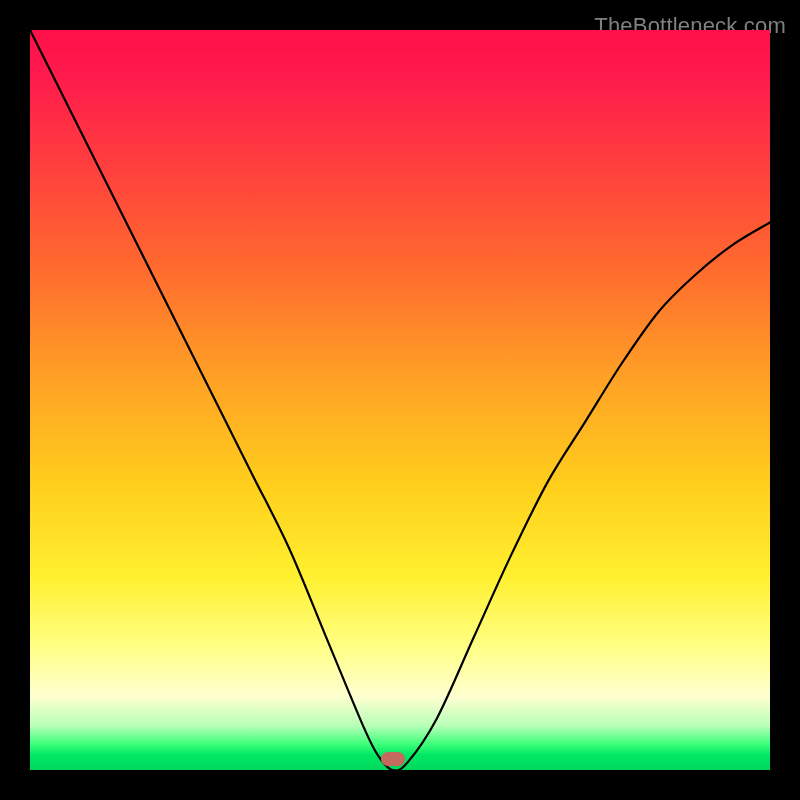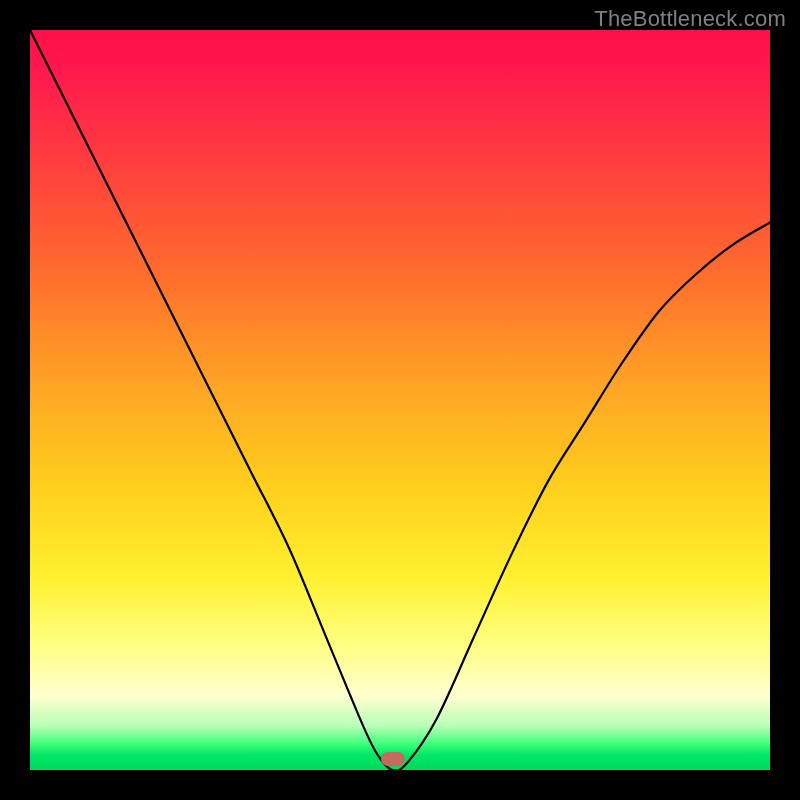--- a/index.html
+++ b/index.html
@@ -57,21 +57,21 @@
   .marker {
     position: absolute;
     width: 24px;
     height: 14px;
     border-radius: 7px;
     background: #c56a5e;
     transform: translate(-50%, -50%);
   }
   .watermark {
     position: absolute;
-    top: 6px;
+    top: 13px;
     right: 14px;
     font-size: 22px;
     color: #808080;
     font-weight: 500;
     white-space: nowrap;
     letter-spacing: 0.2px;
   }
 </style>
 </head>
 <body>

